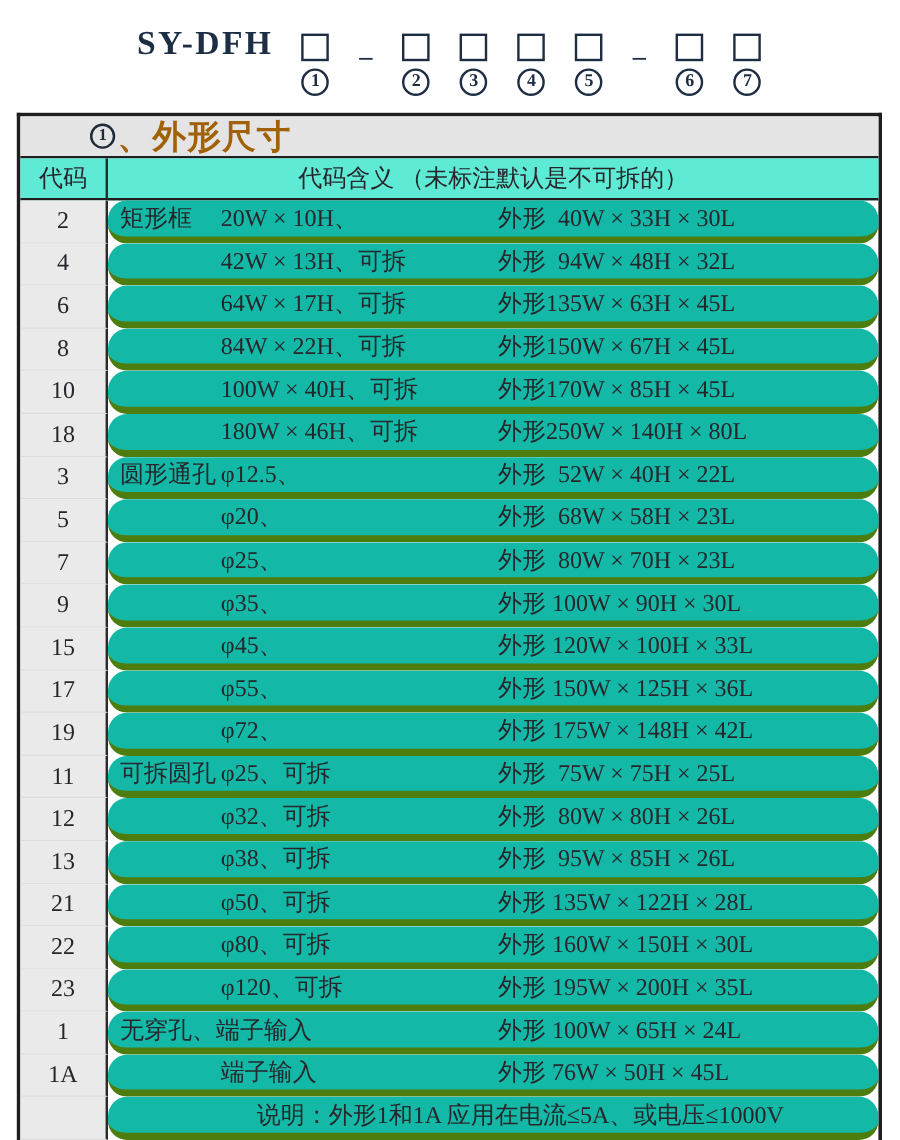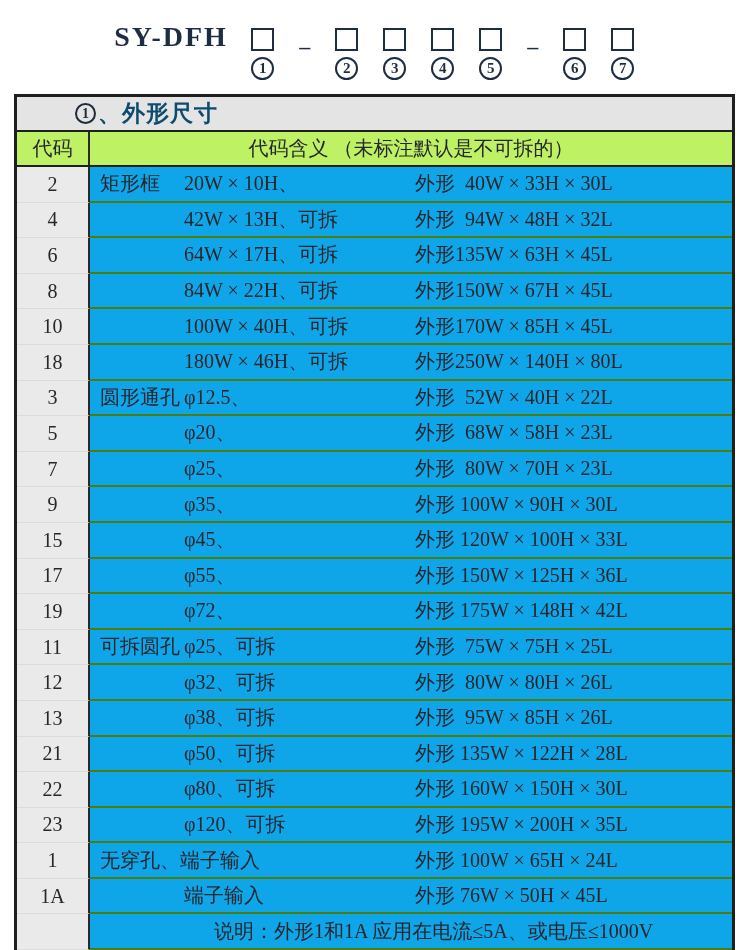--- a/index.html
+++ b/index.html
@@ -20,36 +20,36 @@
   .dash { font-size:22px; font-weight:bold; margin-top:12px; color:#1d2e44; width:14px; text-align:center; }
 
   
   .spec-table { position:absolute; left:14px; top:94px; width:721px;
     border:3px solid #1f1f1f; border-bottom:none; background:#ffffff; }
   .title-row { height:35px; background:#e4e4e4; border-bottom:2px solid #1f1f1f;
     display:flex; align-items:center; padding-left:58px; }
   .title-circ { width:21px; height:21px; border:2px solid #1c2a3a; border-radius:50%;
     display:inline-flex; align-items:center; justify-content:center;
     font-size:14px; font-weight:bold; color:#1c2a3a; margin-right:2px; }
-  .title-text { font-size:23px; font-weight:bold; color:#0c4a6e; letter-spacing:1px; }
-
-  .head-row { height:35px; background:#bef264; border-bottom:2px solid #1f1f1f; display:flex; }
+  .title-text { font-size:28px; font-weight:bold; color:#a16207; letter-spacing:1px; }
+
+  .head-row { height:35px; background:#5eead4; border-bottom:2px solid #1f1f1f; display:flex; }
   .head-code { flex:0 0 73px; border-right:2px solid #2a2a2a;
     display:flex; align-items:center; justify-content:center;
     font-size:20px; color:#26262b; }
   .head-meaning { flex:1; display:flex; align-items:center; justify-content:center;
     font-size:20px; color:#26262b; white-space:pre;border-radius:13px; }
 
   .row { height:35.6px; display:flex; }
   .cell-code { flex:0 0 73px; background:#eaeaea; border-right:2px solid #2a2a2a;
     border-bottom:1px solid #dcdcdc;
     display:flex; align-items:center; justify-content:center;
     font-size:20px; color:#26262b; }
-  .cell-content { flex:1; background:#0ea5e9; border-bottom:2px solid #4d7c0f;
-    display:flex; align-items:center; font-size:20px; color:#26262b; }
+  .cell-content { flex:1; background:#14b8a6; border-bottom:6px solid #4d7c0f;
+    display:flex; align-items:center; font-size:20px; color:#26262b;border-radius:16px; }
   .spec-part { flex:0 0 325px; display:flex; align-items:center; padding-left:10px; white-space:pre; }
   .spec-prefix { display:inline-block; min-width:84px; white-space:pre; }
   .dims-part { flex:1; white-space:pre; }
 
   .note-row .cell-content { padding-left:124px;text-align:center; }
   .note-text { white-space:pre; font-size:20px; color:#26262b; }
 </style>
 </head>
 <body>
 

